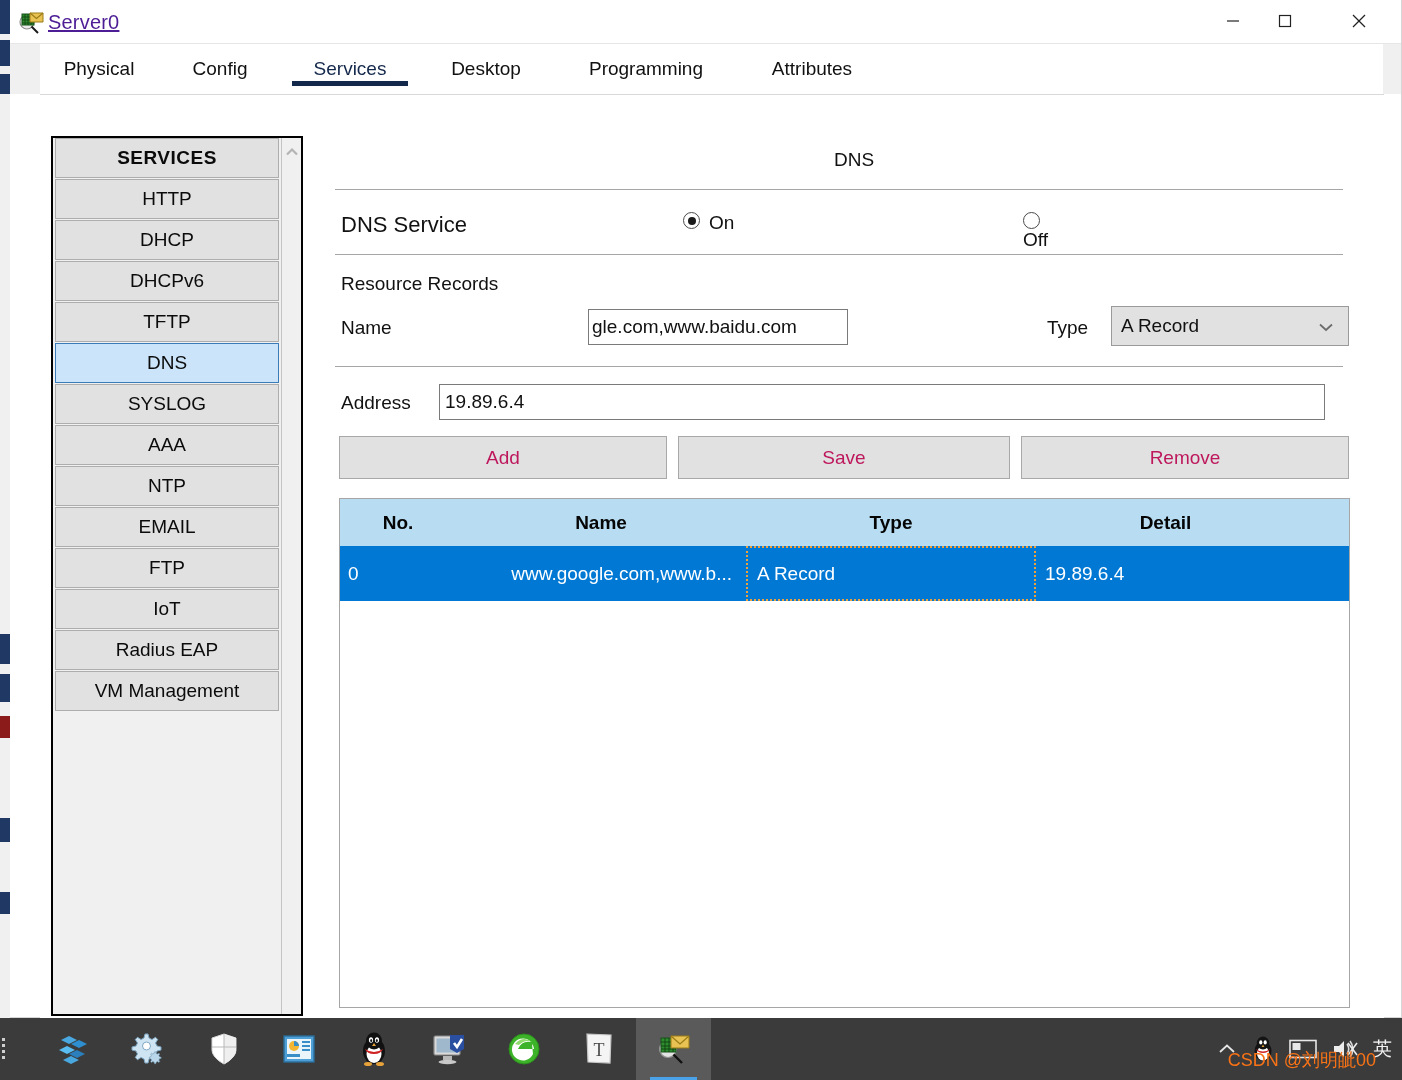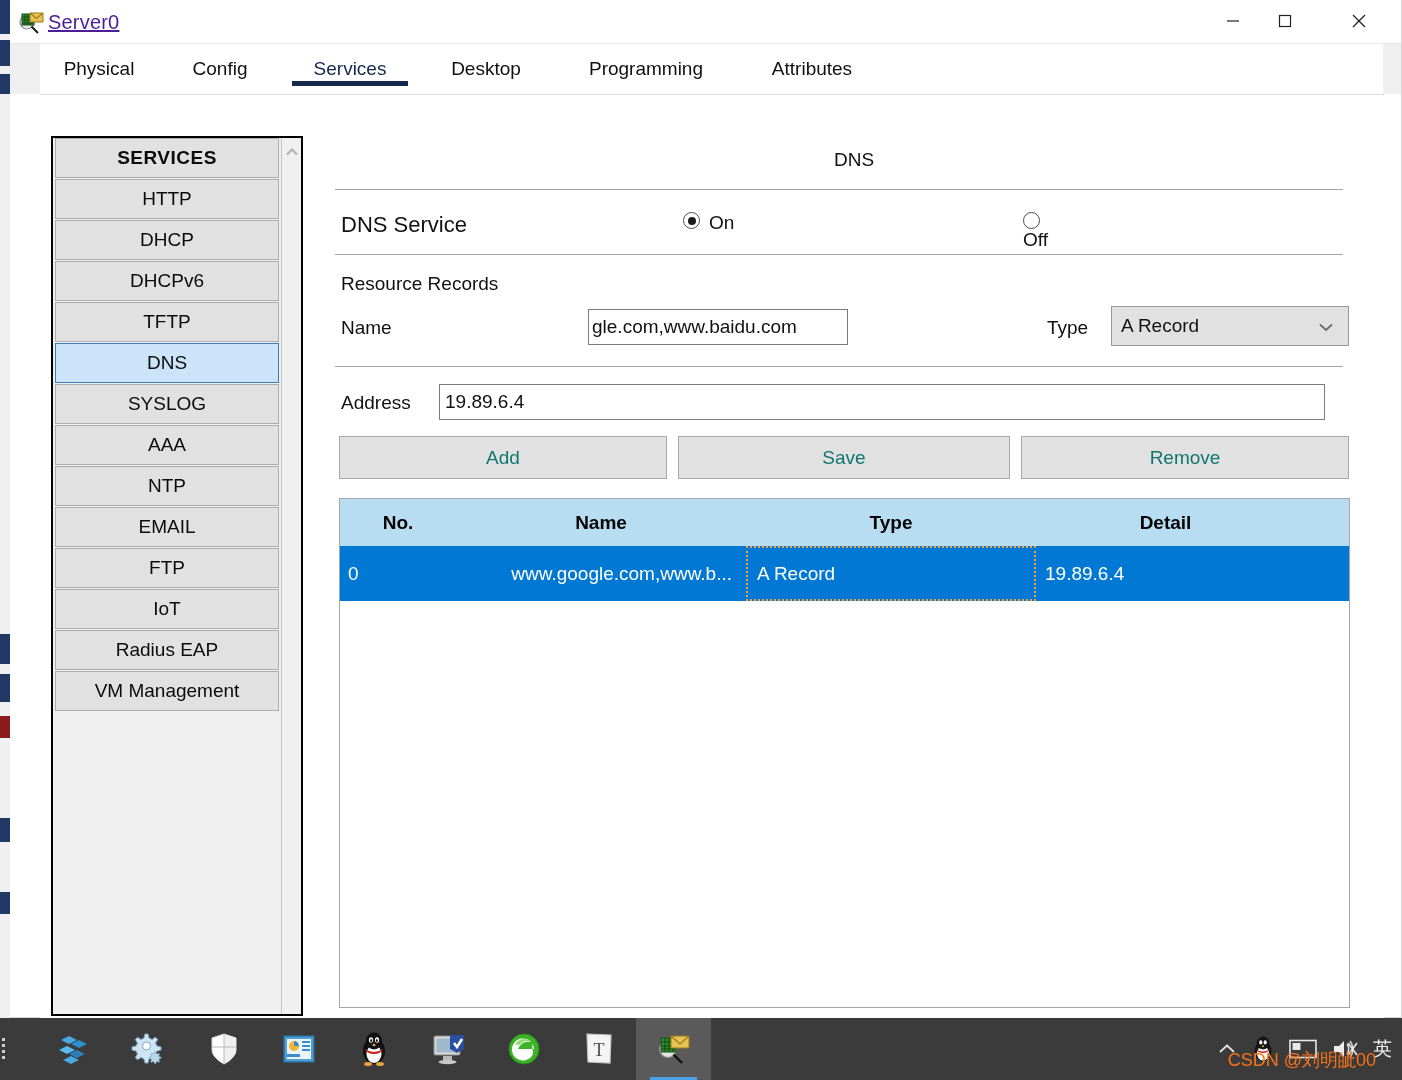--- a/index.html
+++ b/index.html
@@ -163,21 +163,21 @@
     position: absolute; left: 104px; top: 248px; width: 886px; height: 36px;
     border: 1px solid #7a7a7a; background: #fff;
     font-family: "Liberation Sans", sans-serif; font-size: 19px; color: #111;
     padding: 0 5px; outline: none;
   }
 
   .act-btn {
     position: absolute; top: 300px; height: 43px;
     background: #e1e1e1; border: 1px solid #a8a8a8;
     display: flex; align-items: center; justify-content: center;
-    font-size: 19px; color: #0f766e; cursor: default;
+    font-size: 19px; color: #be185d; cursor: default;
   }
   #btn-add    { left: 4px;   width: 328px; }
   #btn-save   { left: 343px; width: 332px; }
   #btn-remove { left: 686px; width: 328px; }
 
   
   #rr-table {
     position: absolute; left: 4px; top: 362px;
     width: 1011px; height: 510px;
     border: 1px solid #a6a6a6; background: #fff;

